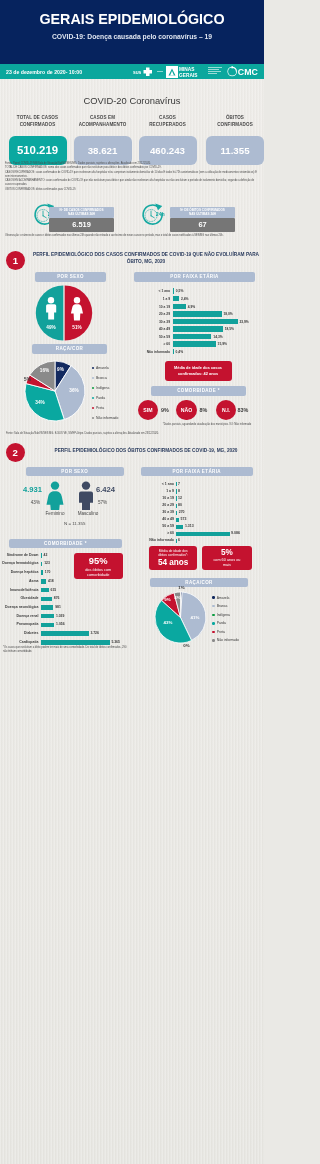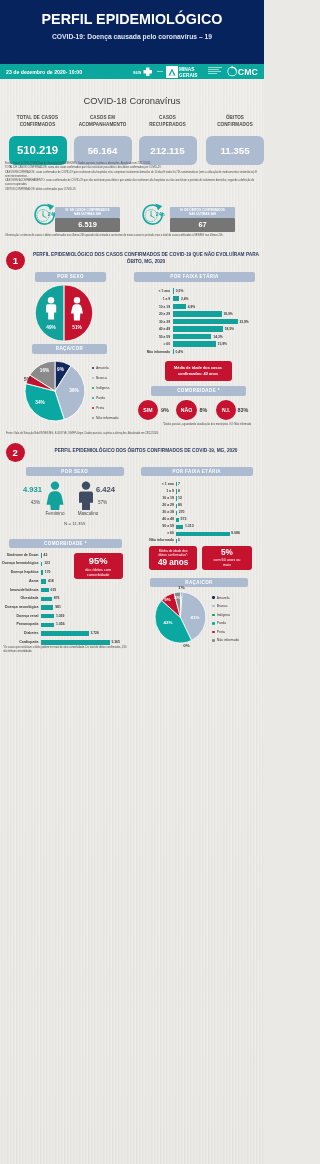--- a/index.html
+++ b/index.html
@@ -56,21 +56,21 @@
   .circ{position:absolute;border-radius:50%;background:#c4122f;color:#fff;font-weight:bold;
         display:flex;align-items:center;justify-content:center;font-size:4.6px;}
   .cpct{position:absolute;font-size:5.4px;font-weight:bold;color:#3a3a3a;}
 </style>
 </head>
 <body>
 
 <div class="page">
 
 <div class="hdr"></div>
-<div class="hdr-t">PERFIL EPIDEMIOLÓGICO</div>
+<div class="hdr-t">GERAIS EPIDEMIOLÓGICO</div>
 <div class="hdr-s">COVID-19: Doença causada pelo coronavírus – 19</div>
 <div class="tealbar"></div>
 <div class="dstamp">23 de dezembro de 2020- 10:00</div>
 
 <div style="position:absolute;left:133px;top:63.5px;width:128px;height:16px;">
 
  <svg width="22" height="13" viewBox="0 0 44 26" style="position:absolute;left:0;top:1.5px">
    <text x="0" y="17" font-family="Liberation Sans" font-size="8" font-weight="bold" fill="#ffffff">SUS</text>
    <path d="M26 5h7v5h5v7h-5v5h-7v-5h-5v-7h5z" fill="#ffffff"></path>
  </svg>
@@ -95,35 +95,35 @@
  <svg width="32" height="13" viewBox="0 0 80 32" style="position:absolute;left:94px;top:1.5px">
    <g>
      <circle cx="13" cy="16" r="10.5" fill="none" stroke="#ffffff" stroke-width="3"></circle>
      <path d="M13 7.5 a8.5 8.5 0 1 0 8.5 8.5" fill="none" stroke="#0ba79d" stroke-width="3"></path>
      <rect x="11" y="3" width="4" height="5" fill="#ffffff"></rect>
    </g>
    <text x="27" y="25" font-family="Liberation Sans" font-size="22" font-weight="bold" fill="#ffffff">CMC</text>
  </svg>
 </div>
 
-<div class="sc-s">COVID-18 Coronavírus</div>
+<div class="sc-s">COVID-20 Coronavírus</div>
 <div class="kpi" style="left:8.5px">
   <div class="kpi-l">TOTAL DE CASOS
 CONFIRMADOS</div>
   <div class="kpi-v" style="background:#0aa8a0">510.219</div>
 </div>
 <div class="kpi" style="left:73.5px">
   <div class="kpi-l">CASOS EM
 ACOMPANHAMENTO</div>
-  <div class="kpi-v s" style="background:#adbbd1">56.164</div>
+  <div class="kpi-v s" style="background:#adbbd1">38.621</div>
 </div>
 <div class="kpi" style="left:138.5px">
   <div class="kpi-l">CASOS
 RECUPERADOS</div>
-  <div class="kpi-v s" style="background:#adbbd1">212.115</div>
+  <div class="kpi-v s" style="background:#adbbd1">460.243</div>
 </div>
 <div class="kpi" style="left:206px">
   <div class="kpi-l">ÓBITOS
 CONFIRMADOS</div>
   <div class="kpi-v s" style="background:#adbbd1">11.355</div>
 </div>
 <div class="notes" style="top:162px">
 <div>Fonte: Painel COVID-19 MG/Sala de Situação/SubVS/SES/MG. Dados parciais, sujeitos a alterações. Atualizado em 23/12/2020.</div>
 <div style="margin-top:.6px">TOTAL DE CASOS CONFIRMADOS: soma dos casos confirmados que não evoluíram para óbito e dos óbitos confirmados por COVID-19.</div>
 <div style="margin-top:.6px">CASOS RECUPERADOS: casos confirmados de COVID-19 que receberam alta hospitalar e/ou cumpriram isolamento domiciliar de 10 dias E todos há 72h assintomáticos (sem a utilização de medicamentos sintomáticos) E sem internamentos.</div>
@@ -131,21 +131,21 @@
 <div style="margin-top:.6px">ÓBITOS CONFIRMADOS: óbitos confirmados para COVID-19.</div>
 </div>
 <svg width="26" height="26" viewBox="0 0 52 52" style="position:absolute;left:32px;top:200px">
  <path d="M36 13.5 A19 19 0 1 0 44 26" fill="none" stroke="#15a8a1" stroke-width="3.2" stroke-linecap="butt"></path>
  <path d="M30.5 7 L44.5 12 L36 20.5 Z" fill="#15a8a1"></path>
  <circle cx="22" cy="31" r="12" fill="none" stroke="#15a8a1" stroke-width="1.4" stroke-dasharray="0.8 2.8" stroke-linecap="round"></circle>
  <path d="M22 22 V31.5 L28.5 35.5" fill="none" stroke="#15a8a1" stroke-width="1.7" stroke-linecap="round"></path>
  <circle cx="22" cy="31.6" r="1.3" fill="#15a8a1"></circle>
  <text x="31.5" y="32" font-family="Liberation Sans" font-size="10.5" font-weight="bold" fill="#15a8a1">24h</text>
 </svg>
-<div class="b24" style="left:55px;top:206.5px">
+<div class="b24" style="left:49px;top:206.5px">
   <div class="b24-h">Nº DE CASOS CONFIRMADOS
 NAS ÚLTIMAS 24H</div>
   <div class="b24-v">6.519</div>
 </div>
 <svg width="26" height="26" viewBox="0 0 52 52" style="position:absolute;left:140px;top:200px">
  <path d="M36 13.5 A19 19 0 1 0 44 26" fill="none" stroke="#15a8a1" stroke-width="3.2" stroke-linecap="butt"></path>
  <path d="M30.5 7 L44.5 12 L36 20.5 Z" fill="#15a8a1"></path>
  <circle cx="22" cy="31" r="12" fill="none" stroke="#15a8a1" stroke-width="1.4" stroke-dasharray="0.8 2.8" stroke-linecap="round"></circle>
  <path d="M22 22 V31.5 L28.5 35.5" fill="none" stroke="#15a8a1" stroke-width="1.7" stroke-linecap="round"></path>
  <circle cx="22" cy="31.6" r="1.3" fill="#15a8a1"></circle>
@@ -329,21 +329,21 @@
 <div class="fnote" style="left:3px;top:646px;width:128px">*Os casos que evoluíram a óbito podem ter mais de uma comorbidade. Do total de óbitos confirmados, 290 não tinham comorbidade.</div>
 
 <div class="callout" style="left:73.6px;top:553.4px;width:49.3px;height:26px">
   <div class="big" style="font-size:9.4px">95%</div>
   <div class="txt" style="font-size:3.9px;margin-top:1px">dos óbitos com
 comorbidade</div>
 </div>
 <div class="callout" style="left:148.9px;top:545.9px;width:48.5px;height:24px">
   <div class="top">Média de idade dos
 óbitos confirmados*:</div>
-  <div class="big" style="font-size:8.2px;margin-top:1.5px">49 anos</div>
+  <div class="big" style="font-size:8.2px;margin-top:1.5px">54 anos</div>
 </div>
 <div class="callout" style="left:202px;top:545.9px;width:49.8px;height:24px">
   <div class="big" style="font-size:8.2px">5%</div>
   <div class="txt" style="font-size:3.8px;margin-top:.5px">com 60 anos ou
 mais</div>
 </div>
 
 <div class="phdr" style="left:150.3px;top:577.5px;width:97.5px">RAÇA/COR</div>
 <svg width="53" height="53" viewBox="0 0 53 53" style="position:absolute;left:153.5px;top:590.5px">
 <path d="M26.50 26.50 L26.50 1.00 A25.5 25.5 0 0 1 28.13 1.05 Z" fill="#12295f" stroke="#ffffff" stroke-width="0.8"></path>

